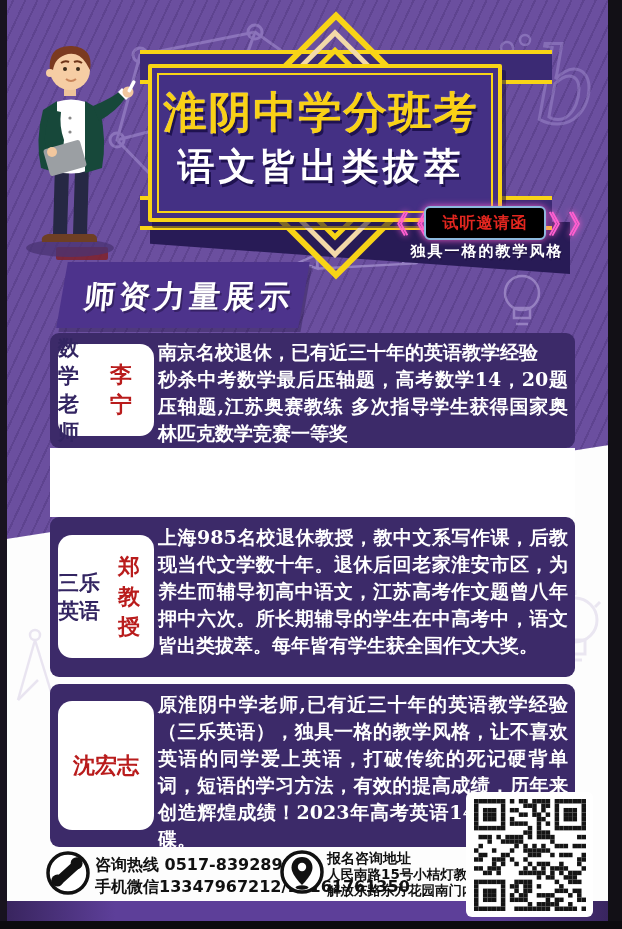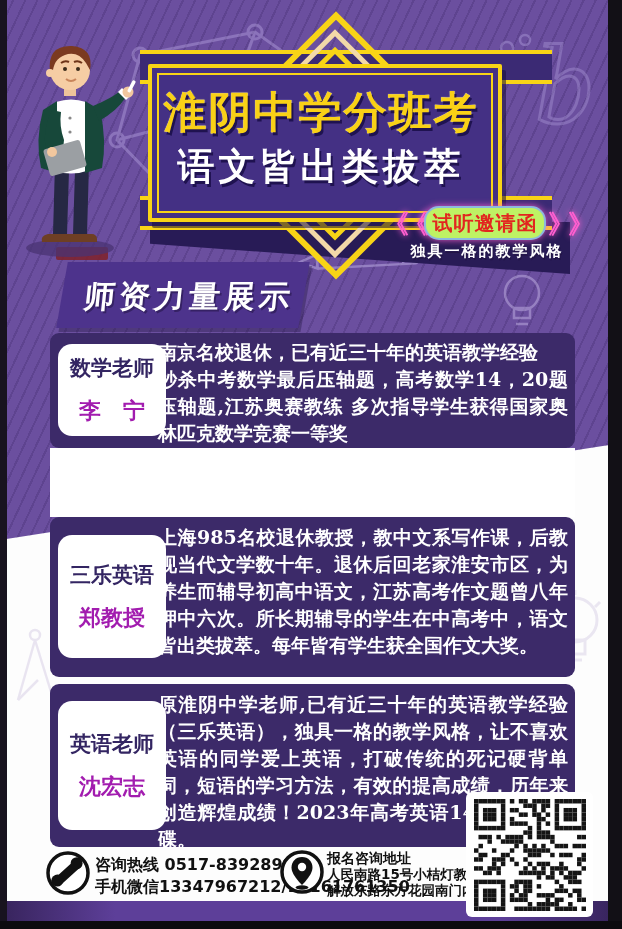--- a/index.html
+++ b/index.html
@@ -38,42 +38,42 @@
   .title-1{left:148px;top:84px;width:346px;z-index:6;text-align:center;
     font-size:43px;font-weight:900;color:#f9d116;letter-spacing:2px;
     text-shadow:2px 3px 0 #1f1250, 0 0 1px #fff;}
   .title-2{left:148px;top:142px;width:346px;z-index:6;text-align:center;
     font-size:37px;font-weight:900;color:#ffffff;letter-spacing:4px;
     text-shadow:2px 3px 0 #1f1250;}
 
   
   .chev{z-index:7;font-size:26px;font-weight:900;color:#ff5fd0;letter-spacing:-6px;
     text-shadow:0 0 6px #ff5fd0;}
-  .invite-pill{left:424px;top:206px;width:118px;height:30px;z-index:7;background:#bef264;
-    border:2px solid #8cb9de;border-radius:15px;line-height:30px;text-align:center;
-    font-size:20px;font-weight:900;color:#e2261f;letter-spacing:1px;
+  .invite-pill{left:424px;top:206px;width:118px;height:30px;z-index:7;background:#000000;
+    border:2px solid #8cb9de;border-radius:6px;line-height:30px;text-align:center;
+    font-size:16px;font-weight:900;color:#e2261f;letter-spacing:1px;
     box-shadow:0 0 7px rgba(255,95,208,.9);}
   .invite-note{left:402px;top:242px;width:170px;z-index:7;text-align:center;
     font-size:15px;font-weight:900;color:#fff;letter-spacing:2px;
     text-shadow:1px 2px 0 rgba(30,16,60,.6);}
 
   
   .sec-header{left:62px;top:262px;width:242px;height:66px;background:#4d338c;z-index:8;
     transform:skewX(-10deg);box-shadow:3px 4px 0 rgba(30,16,60,.35);}
   .sec-header-text{left:84px;top:276px;width:230px;z-index:9;
     font-size:31px;font-weight:900;color:#fff;letter-spacing:4px;transform:skewX(-6deg);
     text-shadow:2px 2px 0 rgba(30,16,60,.5);}
   .red-doodle{left:56px;top:247px;width:52px;height:13px;background:#7e2430;border-radius:2px;z-index:2;opacity:.9;}
 
   
   .card{left:50px;width:525px;background:#3c2a69;border-radius:9px;z-index:10;}
-  .namebox{position:absolute;left:8px;width:108px;background:#fff;border-radius:14px;
-    display:flex;flex-direction:column;justify-content:center;align-items:center;gap:14px;}
+  .namebox{position:absolute;left:8px;width:96px;background:#fff;border-radius:14px;
+    display:flex;flex-direction:row;justify-content:center;align-items:center;gap:14px;}
   .namebox .subj{font-size:21px;font-weight:900;color:#332562;font-family:"DejaVu Serif",serif;}
-  .namebox .nm{font-size:22px;font-weight:900;color:#a21caf;font-family:"DejaVu Serif",serif;}
+  .namebox .nm{font-size:22px;font-weight:900;color:#b91c1c;font-family:"DejaVu Serif",serif;}
   .desc{position:absolute;left:108px;right:7px;color:#fff;
     font-family:"DejaVu Serif",serif;font-weight:700;font-size:19px;line-height:27px;
     text-align:justify;}
   .white-block{left:50px;top:448px;width:525px;height:69px;background:#fff;z-index:11;}
 
   
   .qr-pad{left:466px;top:792px;width:127px;height:125px;background:#fff;border-radius:6px;z-index:20;
     display:flex;align-items:center;justify-content:center;}
 
   
@@ -226,21 +226,20 @@
   <div class="abs card" style="top:517px;height:160px;">
     <div class="namebox" style="top:18px;height:123px;">
       <div class="subj">三乐英语</div>
       <div class="nm">郑教授</div>
     </div>
     <div class="desc" style="top:7px;">上海985名校退休教授，教中文系写作课，后教现当代文学数十年。退休后回老家淮安市区，为养生而辅导初高中语文，江苏高考作文题曾八年押中六次。所长期辅导的学生在中高考中，语文皆出类拔萃。每年皆有学生获全国作文大奖。</div>
   </div>
 
   <div class="abs card" style="top:684px;height:163px;">
     <div class="namebox" style="top:17px;height:129px;">
-      <div class="subj">英语老师</div>
       <div class="nm">沈宏志</div>
     </div>
     <div class="desc" style="top:7px;">原淮阴中学老师,已有近三十年的英语教学经验（三乐英语），独具一格的教学风格，让不喜欢英语的同学爱上英语，打破传统的死记硬背单词，短语的学习方法，有效的提高成绩，历年来创造辉煌成绩！2023年高考英语140分小菜一碟。</div>
   </div>
 
   <div class="abs footer-bar"></div>
 
   <div class="abs qr-pad">
     <svg width="112" height="112" viewBox="0 0 110 110" fill="#151515">
         <rect x="0" y="0" width="4.4" height="4.4"></rect>

